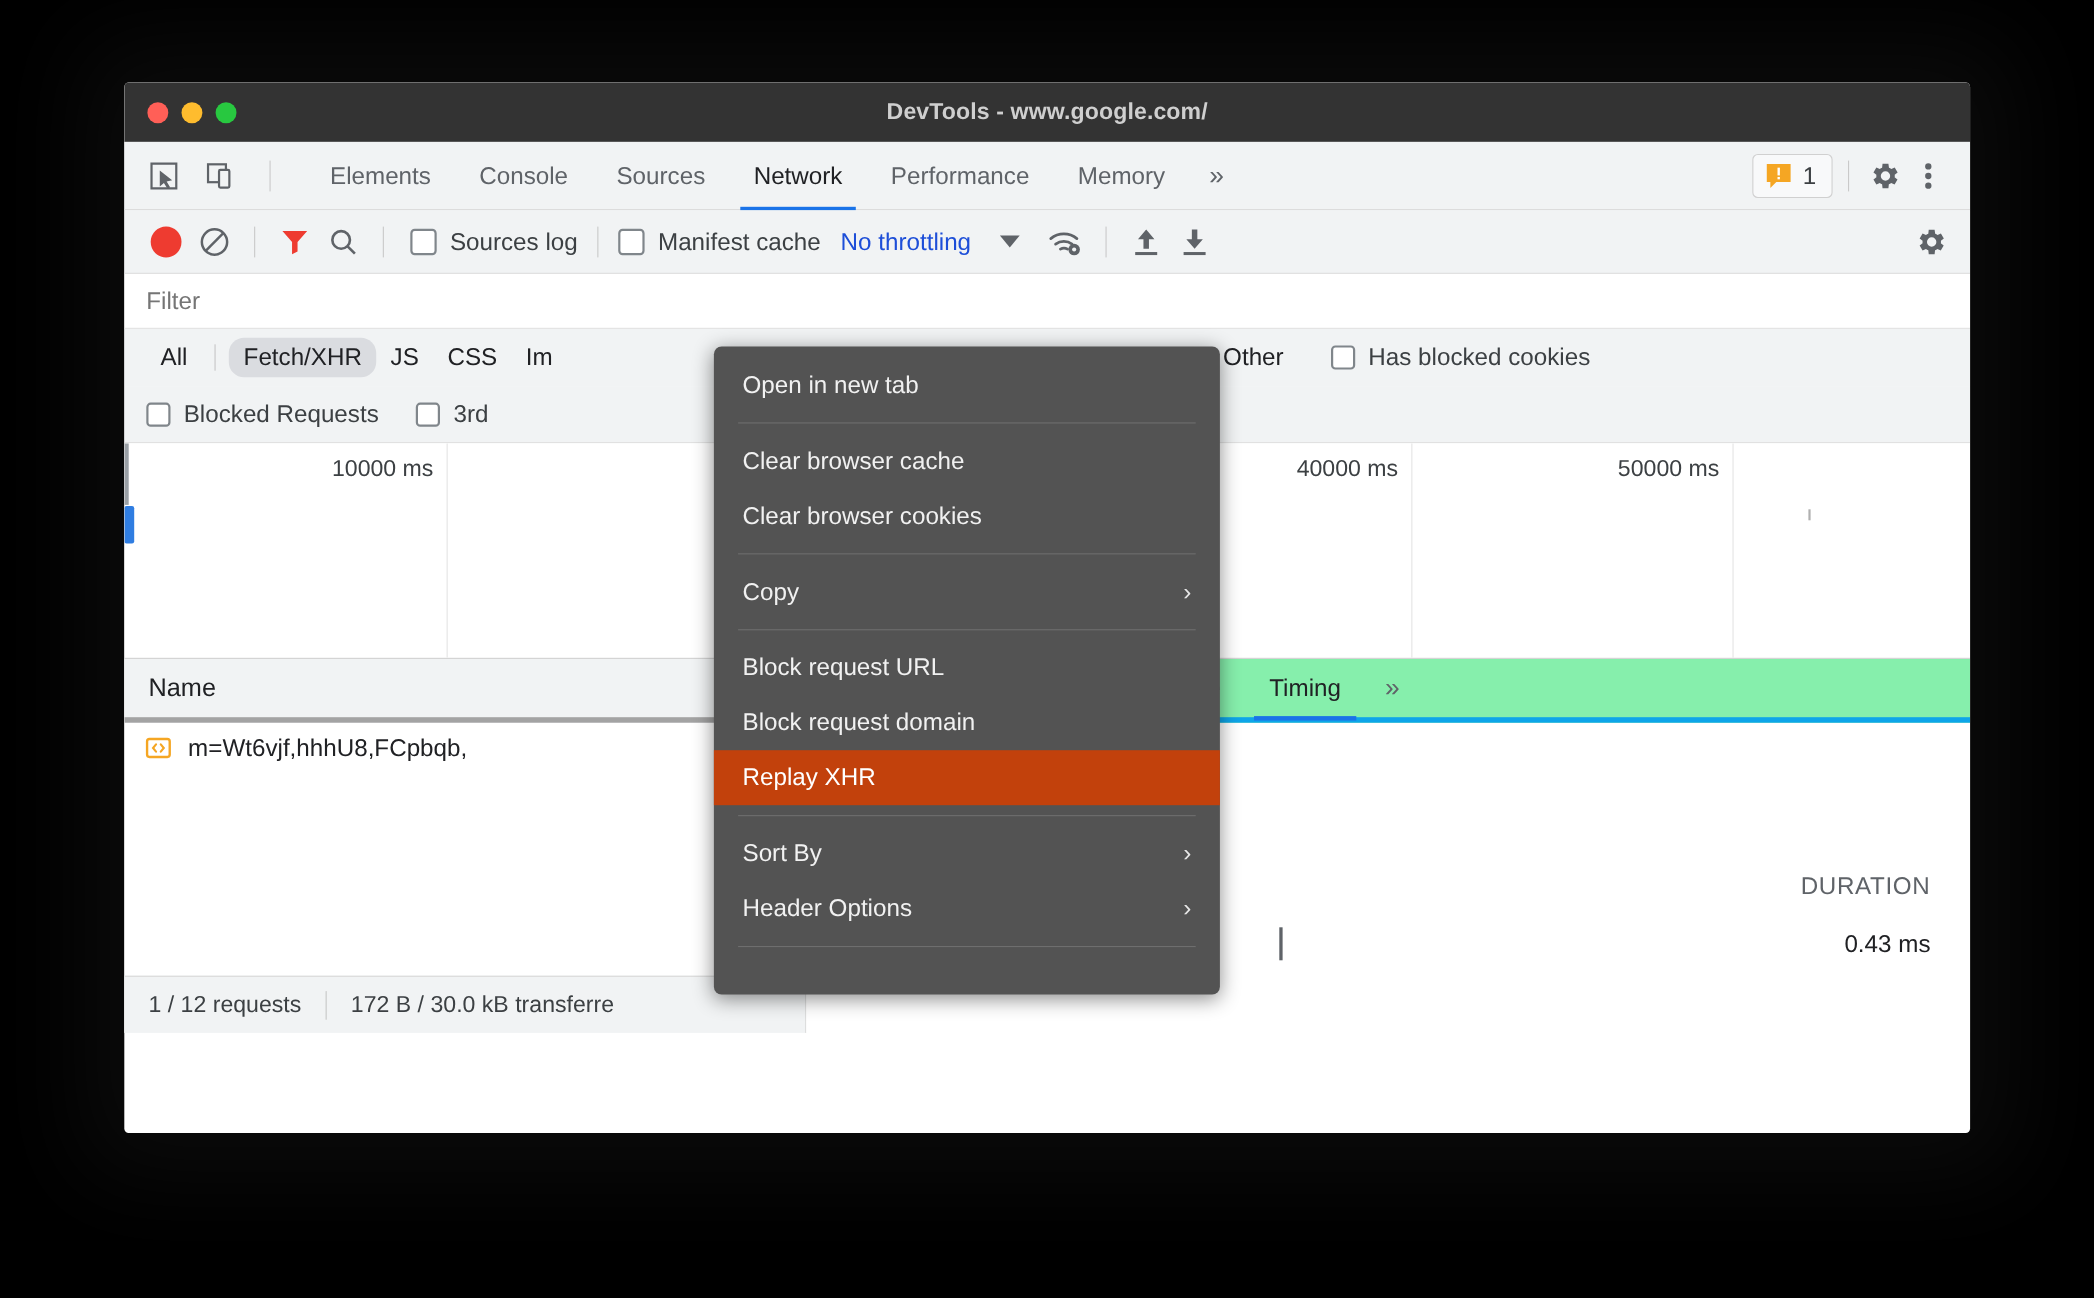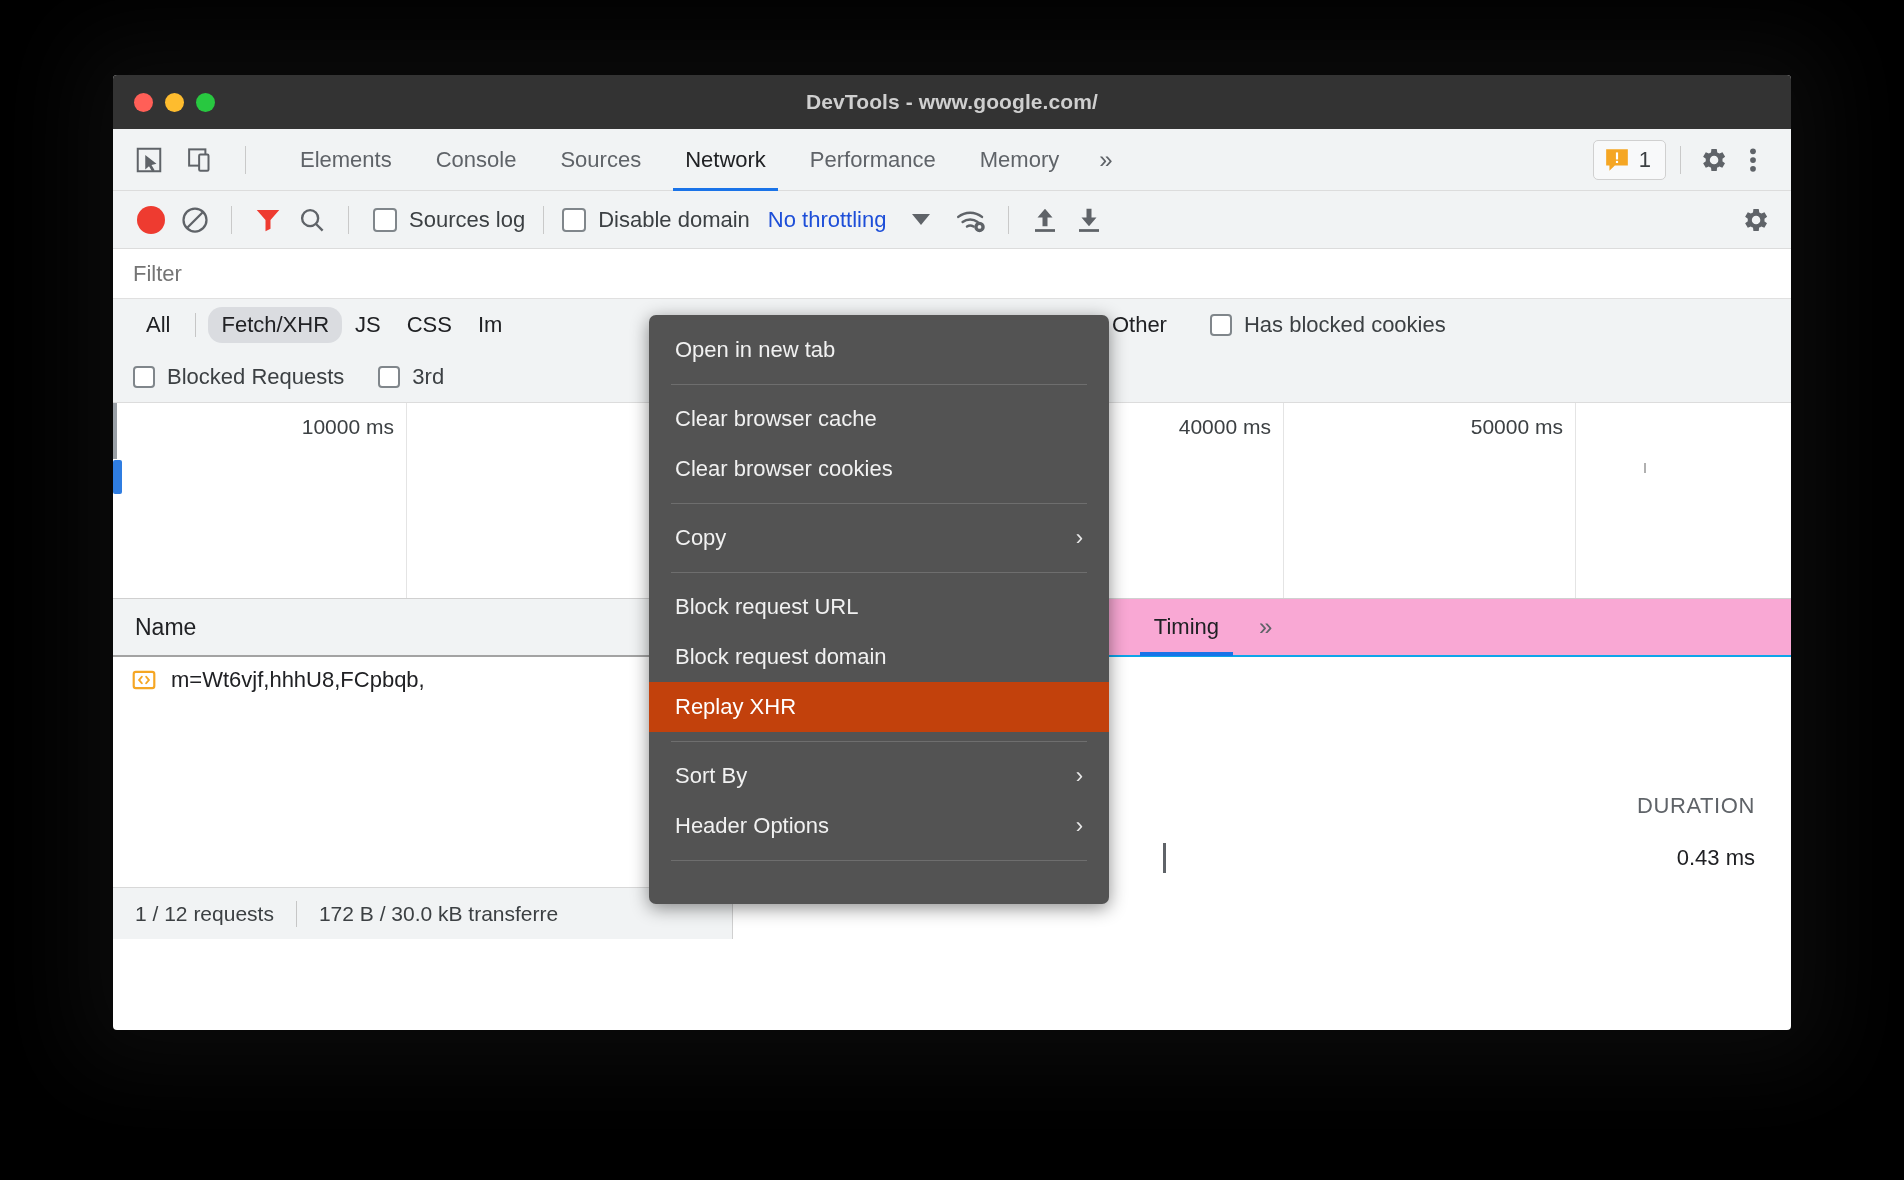--- a/index.html
+++ b/index.html
@@ -109,37 +109,37 @@
   .overview { height: 196px; background: #fff; position: relative; border-bottom: 1px solid #d0d0d0; overflow: hidden; }
   .ov-gridline { position: absolute; top: 0; bottom: 0; width: 1px; background: #e4e4e4; }
   .ov-label { position: absolute; top: 12px; font-size: 21px; color: #3c4043; transform: translateX(-100%); padding-right: 12px; }
   .ov-bar { position: absolute; width: 9px; height: 34px; background: #2f7de1; border-radius: 2px; }
   .ov-tick { position: absolute; width: 2px; height: 14px; background: #b0b0b0; }
   .ov-scroll-left { position: absolute; left: 0; top: 0; width: 4px; height: 56px; background: #9aa0a6; }
 
   
   .body-split { display: flex; height: 340px; }
   .left-pane { width: 620px; border-right: 1px solid #d0d0d0; display: flex; flex-direction: column; background: #fff; }
-  .colhead { height: 58px; background: #f1f3f4; display: flex; align-items: center; padding-left: 22px; border-bottom: 2px solid #a3a3a3; }
+  .colhead { height: 58px; background: #f1f3f4; display: flex; align-items: center; padding-left: 22px; border-bottom: 5px solid #a3a3a3; }
   .colhead-label { font-size: 23px; color: #202124; }
   .reqlist { flex: 1; overflow: hidden; }
   .req-row { height: 45px; display: flex; align-items: center; padding-left: 18px; gap: 14px; cursor: pointer; }
   .req-row.sel { background: #1a73e8; }
   .req-name { font-size: 22px; color: #202124; white-space: nowrap; overflow: hidden; }
   .req-row.sel .req-name { color: #fff; }
 
   .statusbar {
     height: 52px; background: #f1f3f4; display: flex; align-items: center;
     padding-left: 22px; gap: 0; border-top: 1px solid #d8d8d8;
   }
   .status-item { font-size: 21px; color: #3c4043; white-space: nowrap; }
   .status-sep { width: 1px; height: 26px; background: #c6c6c6; margin: 0 22px; }
 
   .right-pane { flex: 1; display: flex; flex-direction: column; background: #fff; }
-  .detail-tabs { height: 58px; background: #f9a8d4; display: flex; align-items: center; border-bottom: 2px solid #0ea5e9; padding-left: 10px; }
+  .detail-tabs { height: 58px; background: #86efac; display: flex; align-items: center; border-bottom: 5px solid #0ea5e9; padding-left: 10px; }
   .dtab { font-size: 22px; color: #5f6368; height: 58px; display: flex; align-items: center; padding: 0 22px; position: relative; cursor: pointer; white-space: nowrap; }
   .dtab.active { color: #202124; }
   .dtab.active::after { content: ""; position: absolute; left: 8px; right: 8px; bottom: 0; height: 4px; background: #1a73e8; }
   .timing-body { flex: 1; padding: 26px 0 0 40px; position: relative; }
   .timing-line { font-size: 22px; color: #202124; margin-bottom: 16px; }
   .timing-section { display: flex; align-items: center; margin-top: 42px; }
   .ts-title { font-size: 22px; color: #5f6368; }
   .ts-dur { margin-left: auto; font-size: 22px; color: #5f6368; padding-right: 36px; letter-spacing: 0.6px; }
   .timing-row { display: flex; align-items: center; margin-top: 26px; padding-left: 28px; position: relative; }
   .tr-name { font-size: 22px; color: #202124; }
@@ -256,21 +256,21 @@
         </svg>
       </div>
       <div class="vsep"></div>
       <div class="checkwrap" style="margin-left:6px;">
         <span class="cbox"></span>
         <span class="cb-label">Sources log</span>
       </div>
       <div class="vsep"></div>
       <div class="checkwrap">
         <span class="cbox"></span>
-        <span class="cb-label">Disable domain</span>
+        <span class="cb-label">Manifest cache</span>
       </div>
       <div class="throttle">
         <span class="throttle-label">No throttling</span>
         <span class="caret"></span>
       </div>
       <div class="tb-icon" style="margin-left:16px;">
         <svg width="34" height="30" viewBox="0 0 26 24">
           <path d="M2 9.5a15 15 0 0119 0" fill="none" stroke="#5f6368" stroke-width="2" stroke-linecap="round"></path>
           <path d="M5.5 13.5a10 10 0 0112 0" fill="none" stroke="#5f6368" stroke-width="2" stroke-linecap="round"></path>
           <path d="M9 17.2a5 5 0 015.2 0" fill="none" stroke="#5f6368" stroke-width="2" stroke-linecap="round"></path>

